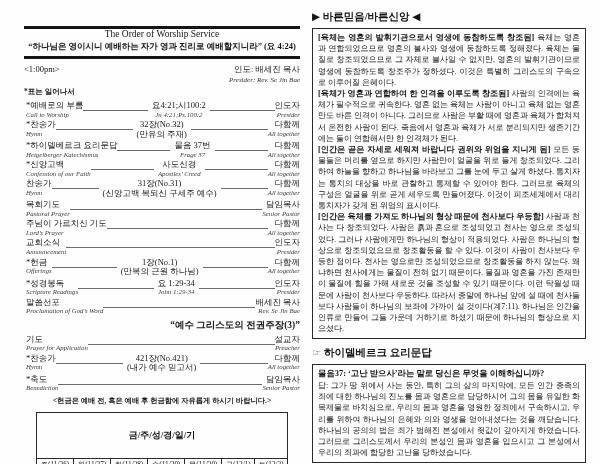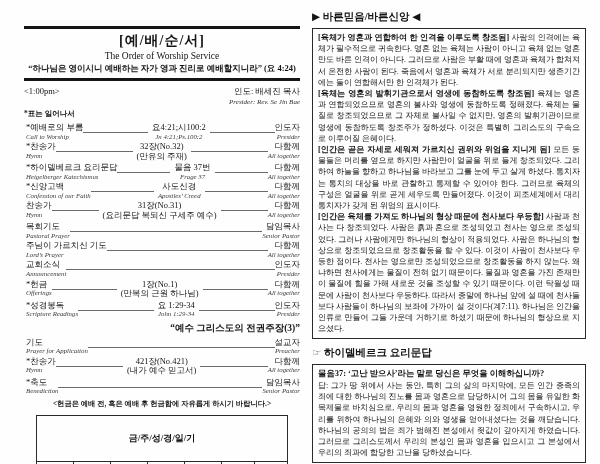--- a/index.html
+++ b/index.html
@@ -45,21 +45,20 @@
   .q{font-size:8.4px;font-weight:bold;line-height:11.5px;margin:0;}
   .a{font-size:8px;line-height:11.2px;text-align:justify;margin:0;}
 </style>
 </head>
 <body>
 
 <div class="page">
 
   <div class="leftcol">
     <div class="rule"></div>
-    <div class="title">[예/배/순/서]</div>
     <div class="subtitle">The Order of Worship Service</div>
     <div class="verse">“하나님은 영이시니 예배하는 자가 영과 진리로 예배할지니라” (요 4:24)</div>
     <div class="rule"></div>
 
     <div class="timerow">
       <div class="time">&lt;1:00pm&gt;</div>
       <div class="presider">
         <div class="k">인도: 배세진 목사</div>
         <div class="e">Presider: Rev. Se Jin Bae</div>
       </div>
@@ -131,21 +130,21 @@
         </div>
     </div>
     <div class="worow">
       <div class="wleft">
           <div class="k">찬송가</div>
           <div class="e">Hymn</div>
         </div>
       <div class="lead"></div>
       <div class="wmid">
           <div class="k">31장(No.31)</div>
-          <div class="k">(요리문답 복되신 구세주 예수)</div>
+          <div class="k">(신앙고백 복되신 구세주 예수)</div>
         </div>
       <div class="lead"></div>
       <div class="wright">
           <div class="k">다함께</div>
           <div class="e">All together</div>
         </div>
     </div>
     <div class="worow">
       <div class="wleft">
           <div class="k">목회기도</div>
@@ -208,20 +207,33 @@
         </div>
       <div class="lead"></div>
       <div class="wmid">
           <div class="k">요 1:29-34</div>
           <div class="e">John 1:29-34</div>
         </div>
       <div class="lead"></div>
       <div class="wright">
           <div class="k">인도자</div>
           <div class="e">Presider</div>
+        </div>
+    </div>
+    <div class="worow">
+      <div class="wleft">
+          <div class="k">말씀선포</div>
+          <div class="e">Proclamation of God’s Word</div>
+        </div>
+      <div class="lead"></div>
+      <div class="wmid"></div>
+      <div class="lead"></div>
+      <div class="wright">
+          <div class="k">배세진 목사</div>
+          <div class="e">Rev. Se Jin Bae</div>
         </div>
     </div>
 
     <div class="sermon">“예수 그리스도의 전권주장(3)”</div>
 
     <div class="worow">
       <div class="wleft">
           <div class="k">기도</div>
           <div class="e">Prayer for Application</div>
         </div>
@@ -281,23 +293,23 @@
       </tr>
 
     </tbody>
       </table>
   </div>
 
   <div class="rightcol">
     <div class="rhead">▶ 바른믿음/바른신앙 ◀</div>
 
     <div class="rbox">
+      <p><b>[육체는 영혼의 발휘기관으로서 영생에 동참하도록 창조됨]</b><span> 육체는 영혼과 연합되었으므로 영혼의 불사와 영생에 동참하도록 정해졌다. 육체는 물질로 창조되었으므로 그 자체로 불사일 수 없지만, 영혼의 발휘기관이므로 영생에 동참하도록 창조주가 정하셨다. 이것은 특별히 그리스도의 구속으로 이루어질 은혜이다.</span></p>
       <p><b>[육체가 영혼과 연합하여 한 인격을 이루도록 창조됨]</b><span> 사람의 인격에는 육체가 필수적으로 귀속한다. 영혼 없는 육체는 사람이 아니고 육체 없는 영혼만도 바른 인격이 아니다. 그러므로 사람은 부활 때에 영혼과 육체가 합쳐져서 온전한 사람이 된다. 죽음에서 영혼과 육체가 서로 분리되지만 생존기간에는 둘이 연합해서만 한 인격체가 된다.</span></p>
-      <p><b>[육체는 영혼의 발휘기관으로서 영생에 동참하도록 창조됨]</b><span> 육체는 영혼과 연합되었으므로 영혼의 불사와 영생에 동참하도록 정해졌다. 육체는 물질로 창조되었으므로 그 자체로 불사일 수 없지만, 영혼의 발휘기관이므로 영생에 동참하도록 창조주가 정하셨다. 이것은 특별히 그리스도의 구속으로 이루어질 은혜이다.</span></p>
-      <p><b>[인간은 곧은 자세로 세워져 가르치신 권위와 위엄을 지니게 됨]</b><span> 모든 동물들은 머리를 옆으로 하지만 사람만이 얼굴을 위로 들게 창조되었다. 그리하여 하늘을 향하고 하나님을 바라보고 그를 눈에 두고 살게 하셨다. 통치자는 통치의 대상을 바로 관찰하고 통제할 수 있어야 한다. 그러므로 육체의 구성은 얼굴을 위로 곧게 세우도록 만들어졌다. 이것이 피조세계에서 대리통치자가 갖게 된 위엄의 표시이다.</span></p>
+      <p><b>[인간은 곧은 자세로 세워져 바랍니다 권위와 위엄을 지니게 됨]</b><span> 모든 동물들은 머리를 옆으로 하지만 사람만이 얼굴을 위로 들게 창조되었다. 그리하여 하늘을 향하고 하나님을 바라보고 그를 눈에 두고 살게 하셨다. 통치자는 통치의 대상을 바로 관찰하고 통제할 수 있어야 한다. 그러므로 육체의 구성은 얼굴을 위로 곧게 세우도록 만들어졌다. 이것이 피조세계에서 대리통치자가 갖게 된 위엄의 표시이다.</span></p>
       <p><b>[인간은 육체를 가져도 하나님의 형상 때문에 천사보다 우등함]</b><span> 사람과 천사는 다 창조되었다. 사람은 흙과 혼으로 조성되었고 천사는 영으로 조성되었다. 그러나 사람에게만 하나님의 형상이 적용되었다. 사람은 하나님의 형상으로 창조되었으므로 창조활동을 할 수 있다. 이것이 사람이 천사보다 우등한 점이다. 천사는 영으로만 조성되었으므로 창조활동을 하지 않는다. 왜냐하면 천사에게는 물질이 전혀 없기 때문이다. 물질과 영혼을 가진 존재만이 물질에 힘을 가해 새로운 것을 조성할 수 있기 때문이다. 이런 탁월성 때문에 사람이 천사보다 우등하다. 따라서 종말에 하나님 앞에 설 때에 천사들보다 사람들이 하나님의 보좌에 가까이 설 것이다(계7:11). 하나님은 인간을 인류로 만들어 그들 가운데 거하기로 하셨기 때문에 하나님의 형상으로 지으셨다.</span></p>
     </div>
 
     <div class="cathead">
       <span class="ic">☞</span>
       <span>하이델베르크 요리문답</span>
     </div>
 
     <div class="qbox">
       <p class="q">물음37: ‘고난 받으사’라는 말로 당신은 무엇을 이해하십니까?</p>

